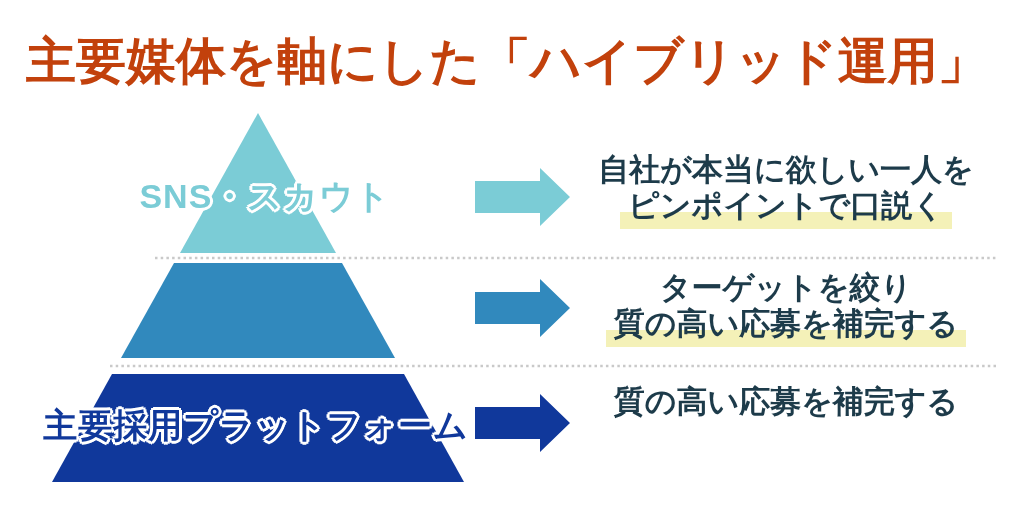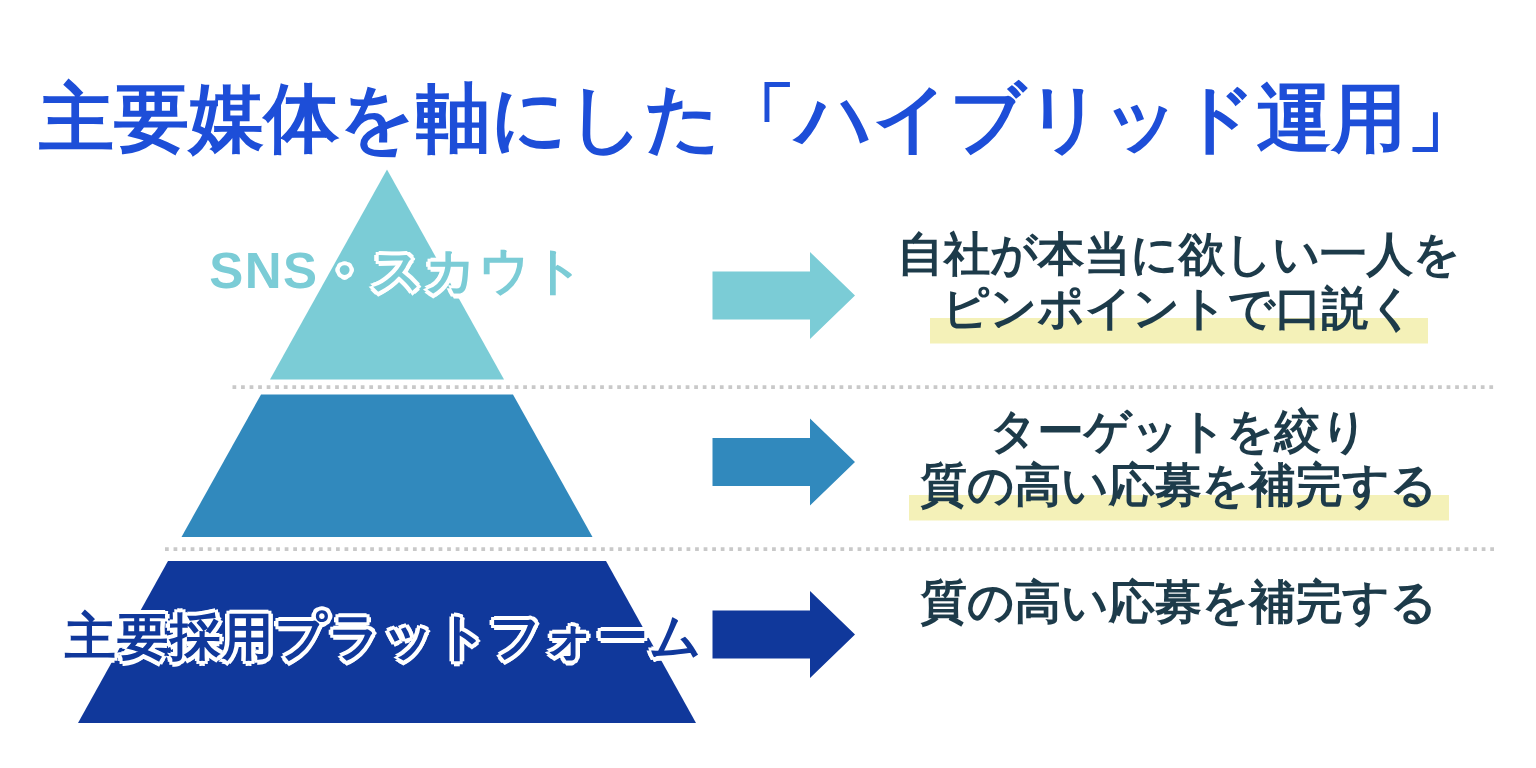--- a/index.html
+++ b/index.html
@@ -1,32 +1,32 @@
 <!DOCTYPE html>
 <html><head>
 <meta charset="utf-8">
 <style>
   html,body{margin:0;padding:0;background:#fff;}
   .stage{
     position:relative;width:1024px;height:512px;background:#fff;overflow:hidden;
     font-family:"Liberation Sans","DejaVu Sans",sans-serif;
   }
   .title{
-    position:absolute;left:26px;top:48px;width:990px;
-    font-size:50px;font-weight:900;color:#1d4ed8;line-height:62px;
+    position:absolute;left:26px;top:30px;width:990px;
+    font-size:50px;font-weight:900;color:#c2410c;line-height:62px;
     white-space:nowrap;letter-spacing:0;
   }
   svg.pyr{position:absolute;left:0;top:0;}
   .tier-label{
     position:absolute;font-weight:800;white-space:nowrap;text-align:center;
     font-size:34px;line-height:48px;letter-spacing:1px;
     text-shadow:3px 0 0 #fff,-3px 0 0 #fff,0 3px 0 #fff,0 -3px 0 #fff,
                 2px 2px 0 #fff,-2px 2px 0 #fff,2px -2px 0 #fff,-2px -2px 0 #fff;
   }
-  .tier1-label{left:85px;top:157px;width:360px;color:#7bccd6;}
+  .tier1-label{left:85px;top:172px;width:360px;color:#7bccd6;}
   .tier2-label{left:43px;top:284px;width:400px;color:#3189bd;}
   .tier3-label{left:31px;top:401px;width:450px;color:#10389b;text-align:center;}
   .desc{
     position:absolute;left:586px;width:400px;text-align:center;
     font-size:31px;line-height:36px;font-weight:800;color:#1d3b4a;white-space:nowrap;
   }
   .desc-row1{top:152px;}
   .desc-row2{top:270px;}
   .desc-row3{top:384px;}
   .hl{

